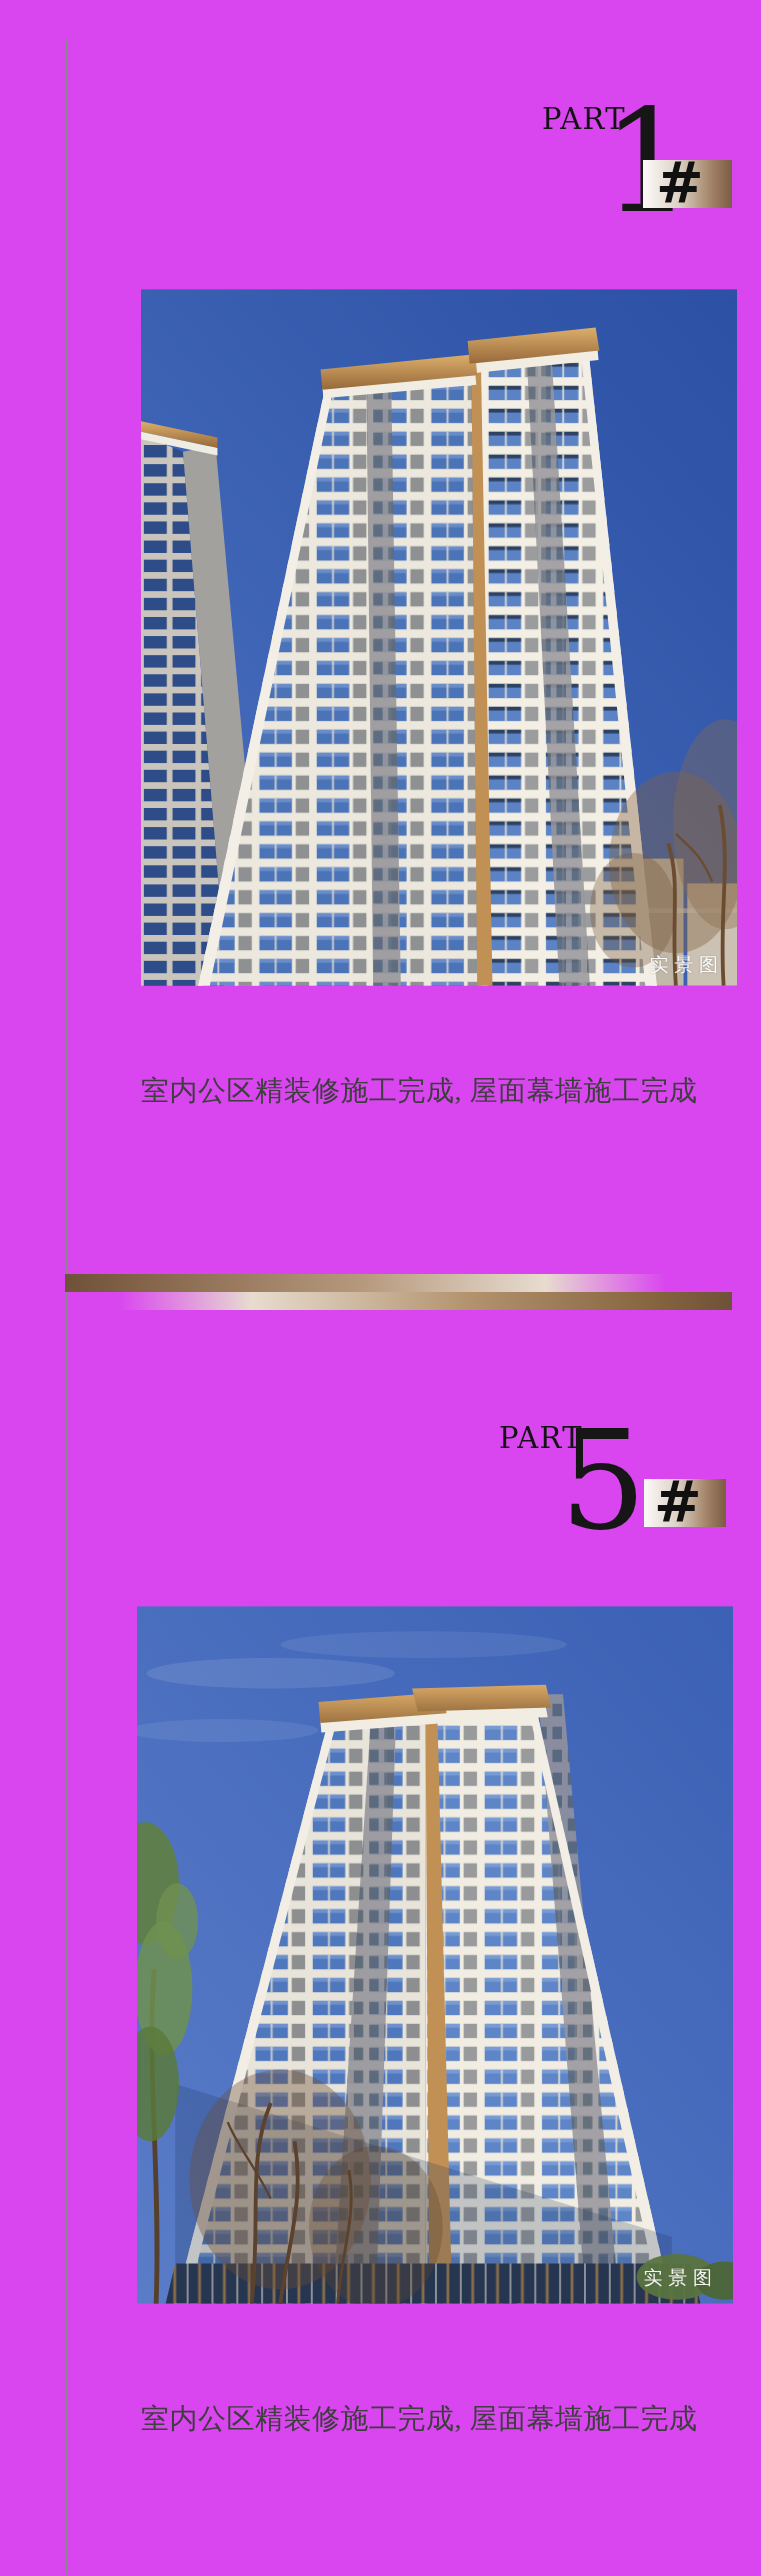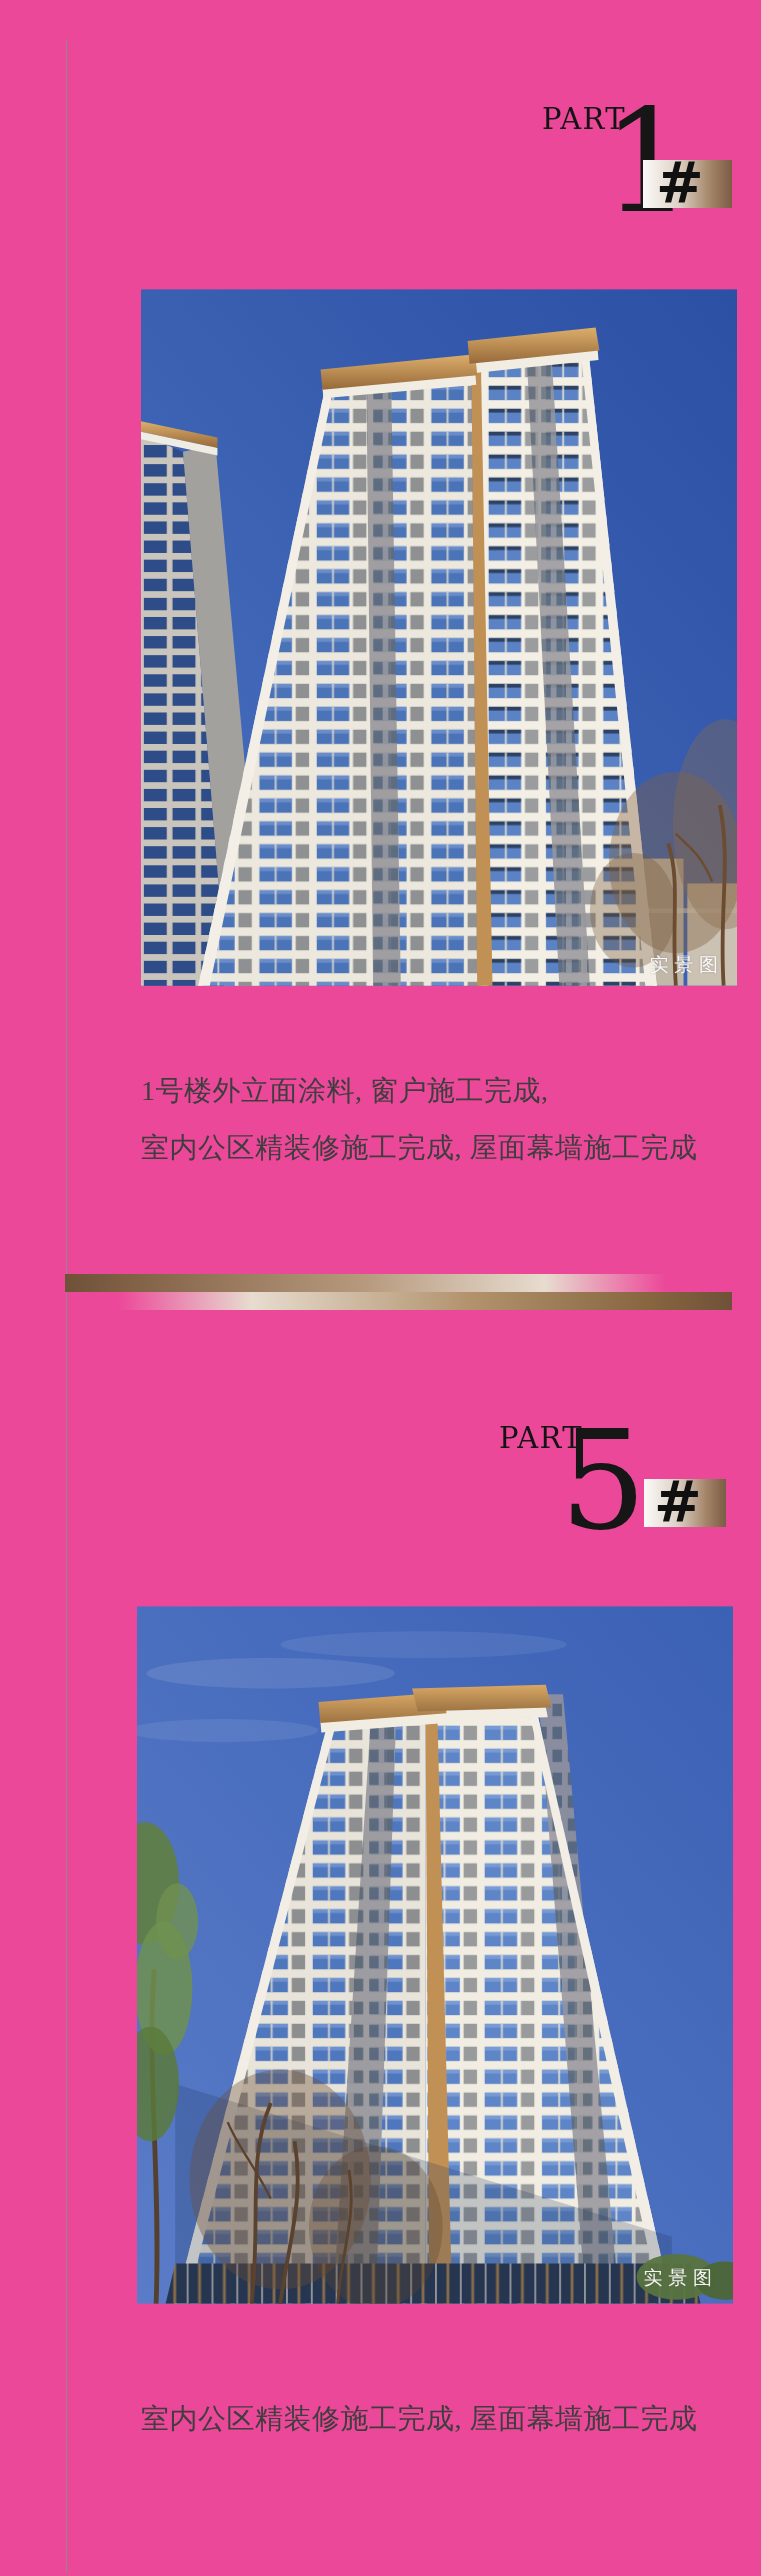--- a/index.html
+++ b/index.html
@@ -1,16 +1,16 @@
 <!DOCTYPE html>
 <html><head>
 <meta charset="utf-8">
 <style>
   html,body{margin:0;padding:0;background:#ffffff;}
-  .page{position:relative;width:762px;height:2576px;background:#ec4899;overflow:hidden;
+  .page{position:relative;width:762px;height:2576px;background:#d946ef;overflow:hidden;
         font-family:"Liberation Serif","DejaVu Serif",serif;}
   .left-rule{position:absolute;left:66px;top:39px;width:1px;height:2535px;background:#8a8a8a;}
 
   
   .part-label{position:absolute;font-family:"DejaVu Serif",serif;font-size:29px;line-height:1.2;
               letter-spacing:1.4px;color:#141414;}
   .part-digit{position:absolute;font-family:"DejaVu Serif",serif;font-size:143px;line-height:1;color:#161616;}
   .digit-5{font-size:136px;}
   .hash-box{position:absolute;background:linear-gradient(90deg,#fbfaf9 0%,#ddd2c6 40%,#a5866a 75%,#7b5c44 100%);}
   .hash{position:absolute;font-family:"DejaVu Sans",sans-serif;font-weight:bold;font-size:57px;
@@ -114,21 +114,20 @@
         <ellipse cx="515" cy="650" rx="45" ry="60" fill="#745538" opacity="0.35"></ellipse>
         <path d="M560,729 C555,660 565,620 552,580" stroke="#6b4c31" stroke-width="4" fill="none"></path>
         <path d="M610,729 C605,650 618,600 606,540" stroke="#6b4c31" stroke-width="4" fill="none"></path>
         <path d="M598,620 C585,590 575,585 560,570" stroke="#6b4c31" stroke-width="2.5" fill="none"></path>
       </g>
     </svg>
     <div class="watermark" style="right:13.4px;bottom:7.6px">实景图</div>
   </div>
 
   <div class="caption" style="left:141px;top:1062px">
-    <div>1号楼外立面涂料, 窗户施工完成,</div>
     <div>室内公区精装修施工完成, 屋面幕墙施工完成</div>
   </div>
 
   <div class="divider">
     <div class="bar-a"></div>
     <div class="bar-b"></div>
   </div>
 
   <div class="part-label" style="left:499px;top:1421px">PART</div>
   <div class="part-digit digit-5" style="left:560px;top:1413px">5</div>

